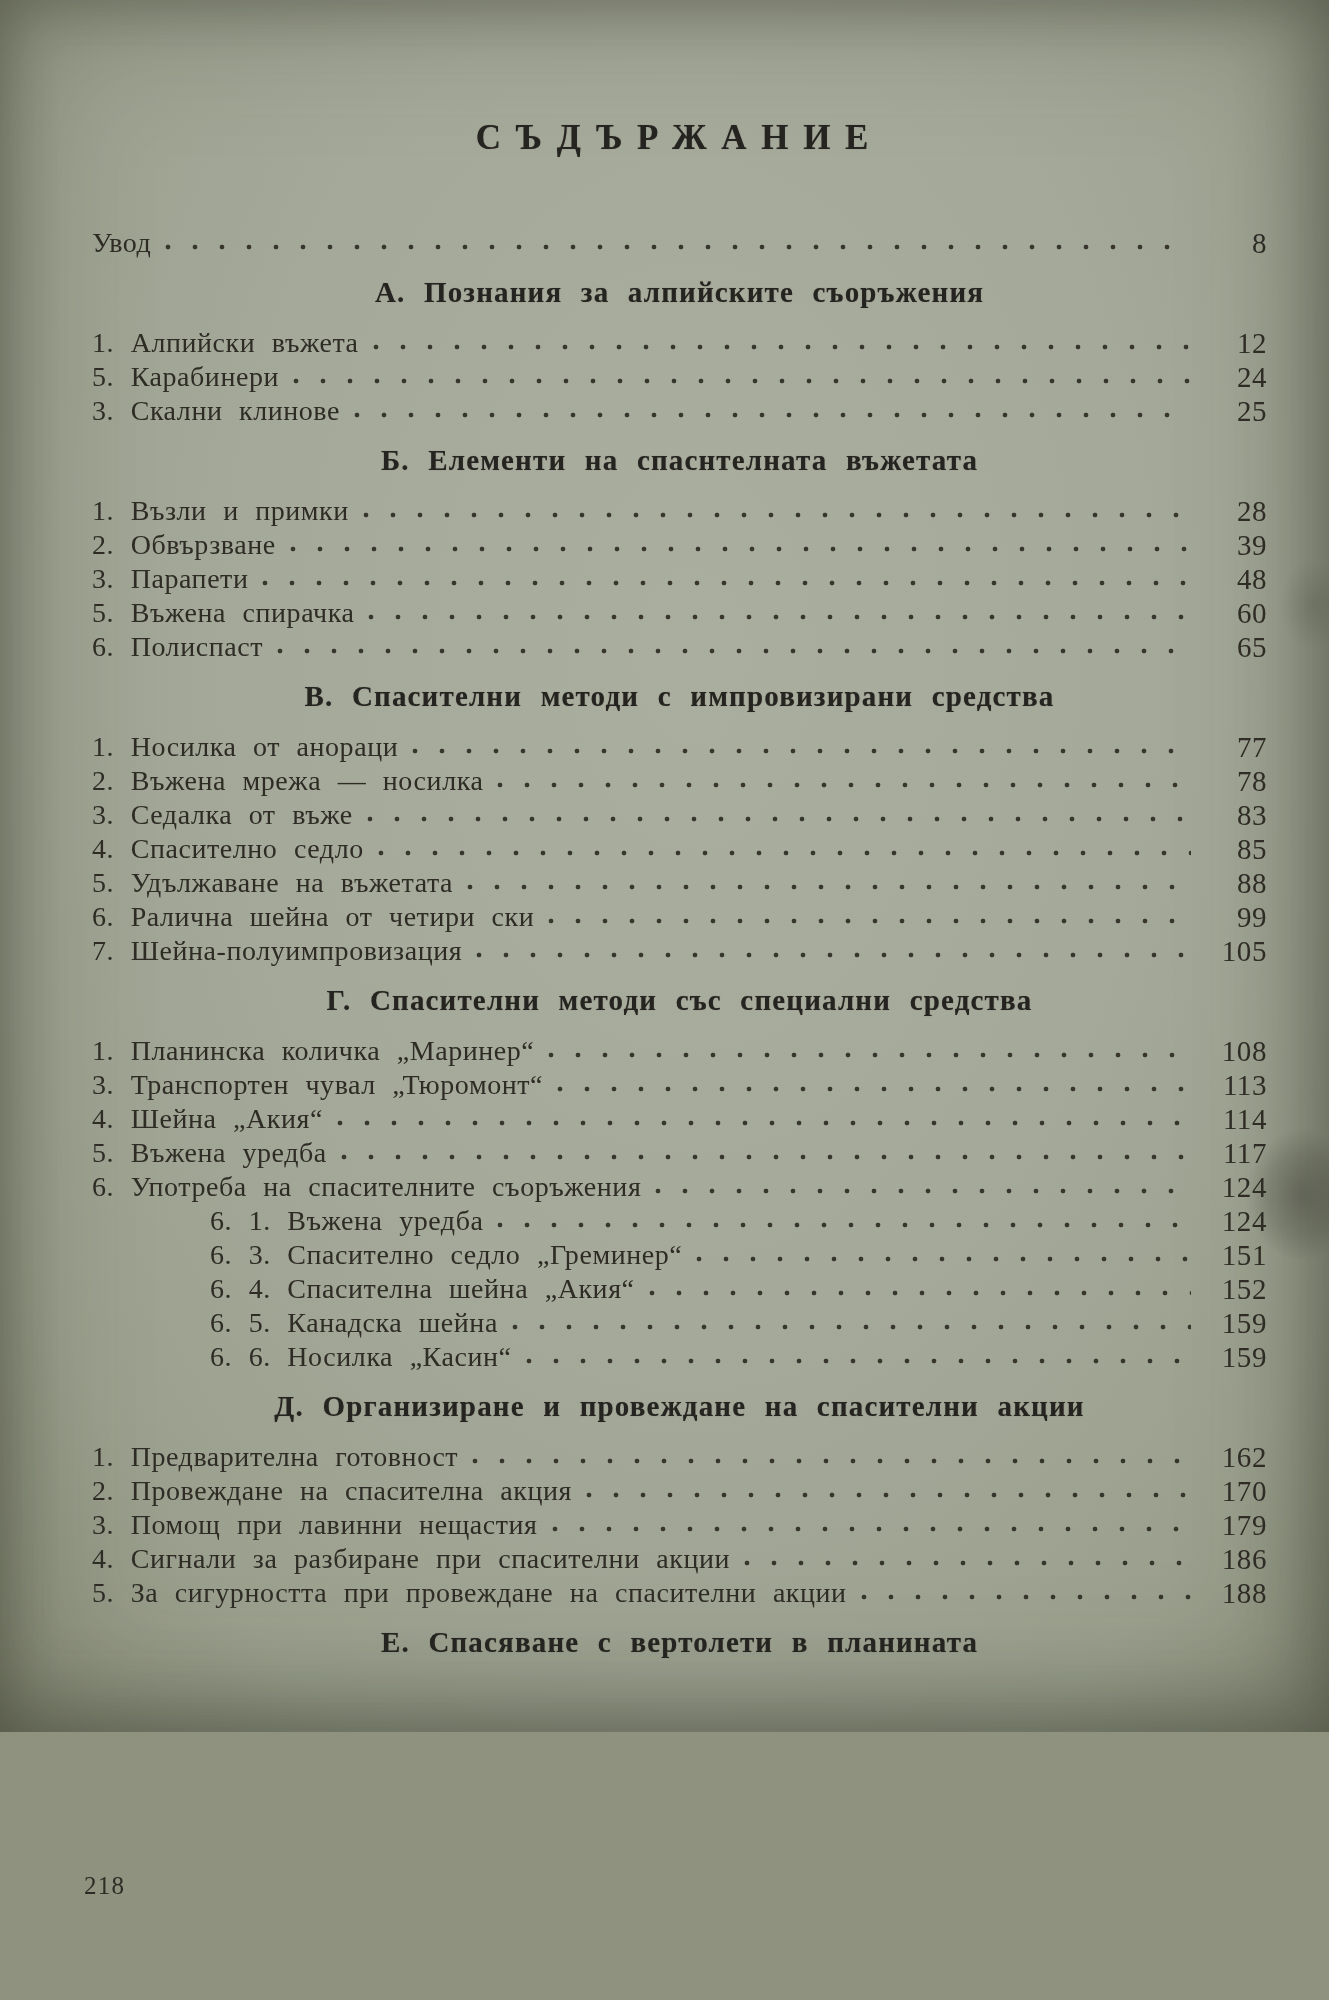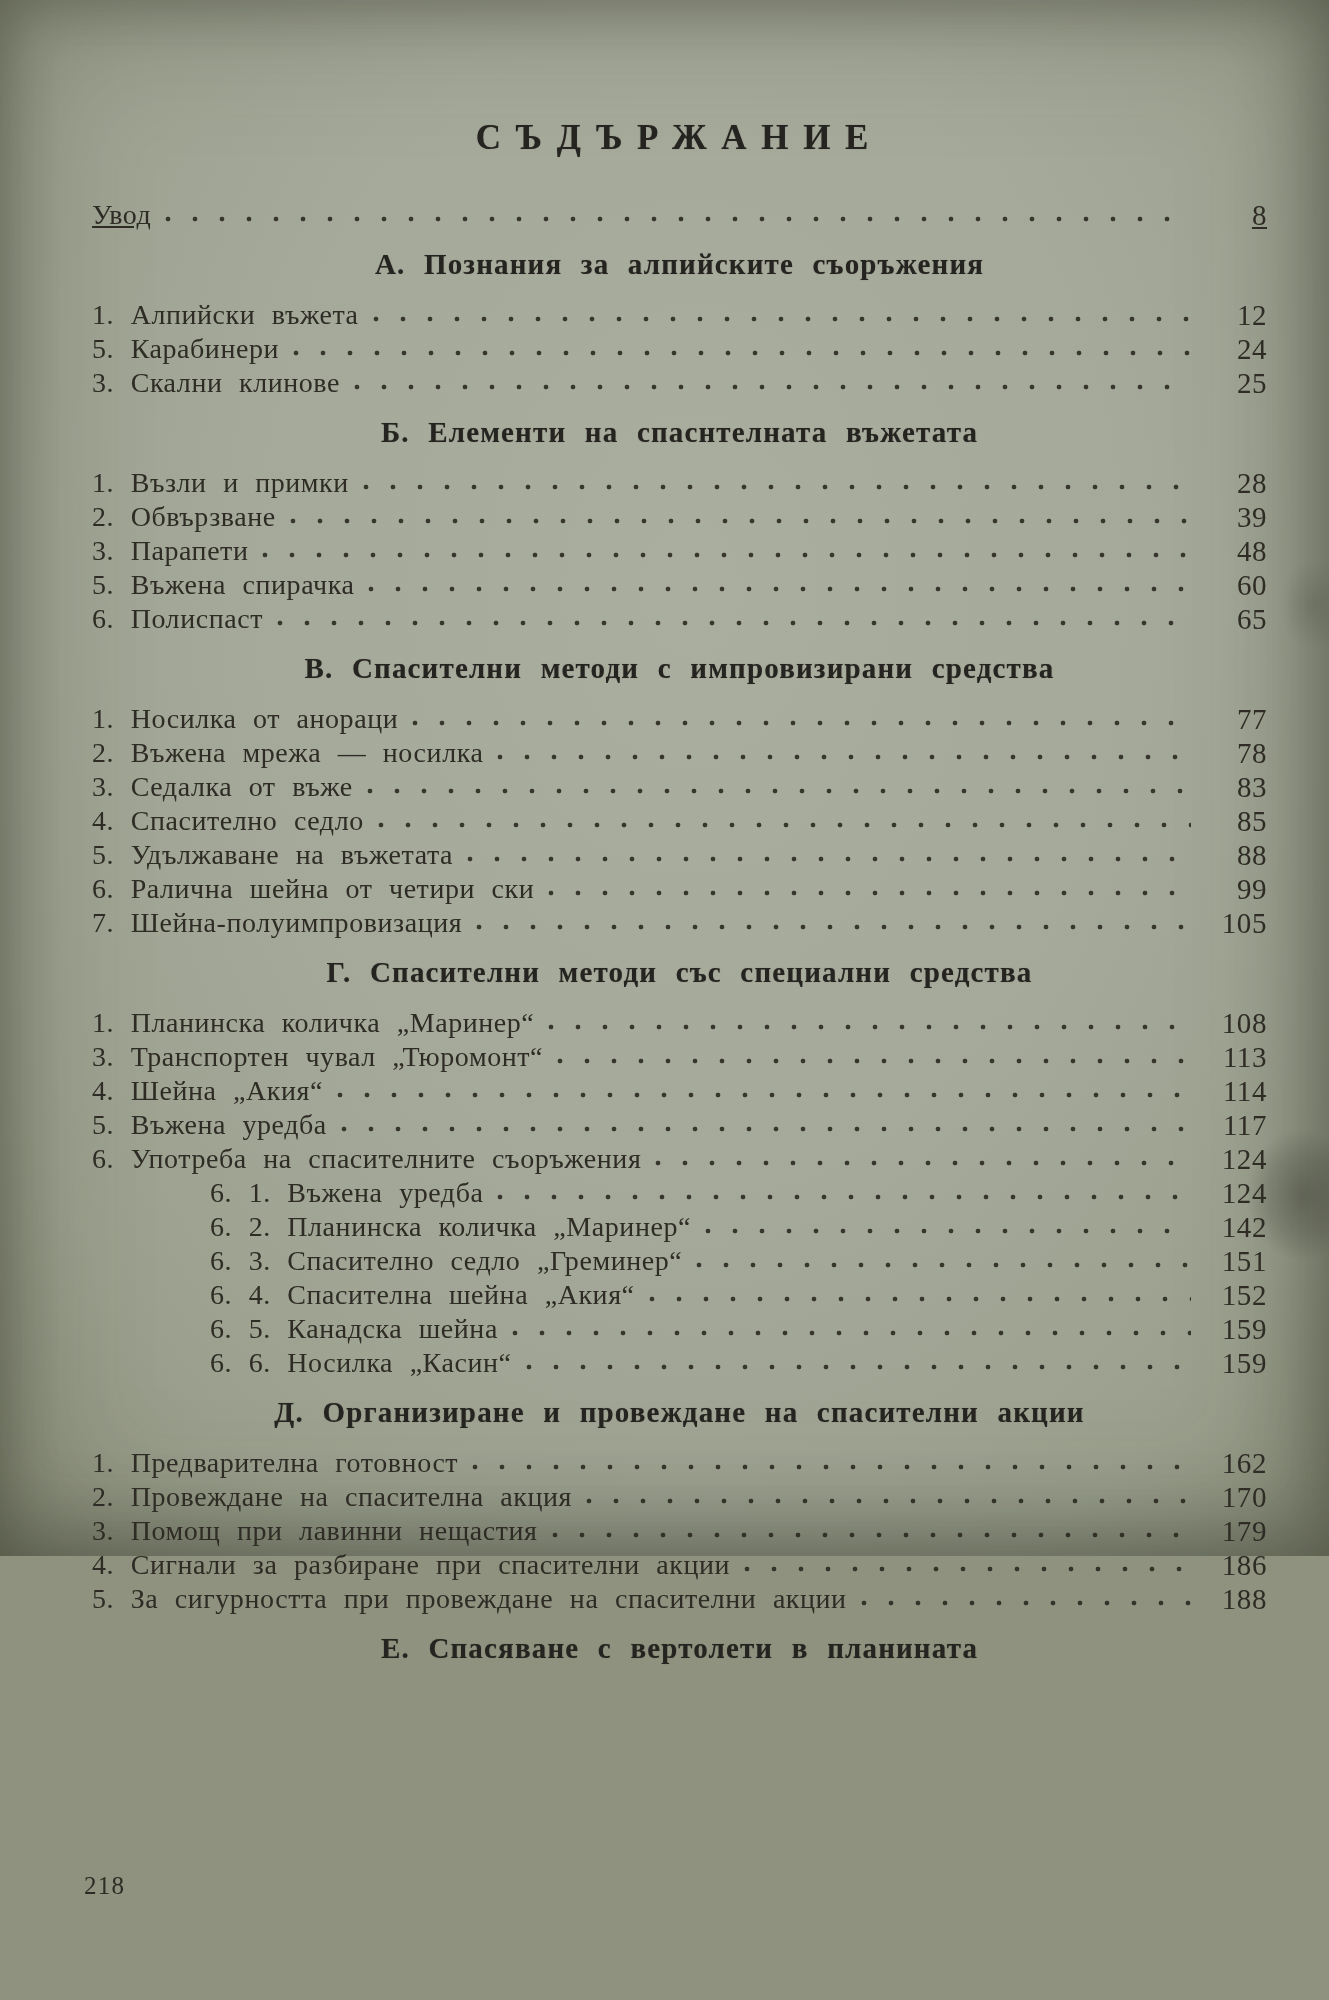--- a/index.html
+++ b/index.html
@@ -4,21 +4,21 @@
 <style>
   html,body{margin:0;padding:0;}
   body{
     width:1329px;height:2000px;
     font-family:"Liberation Serif","DejaVu Serif",serif;
     background:#8e927e;
     overflow:hidden;
   }
   .page{
     position:relative;
-    width:1329px;height:1556px;
+    width:1329px;height:1732px;
     background:
       radial-gradient(ellipse at 52% 38%, #aaae9e 0%, #a5a99a 45%, #9ba08e 78%, #8a8e7a 100%);
     box-shadow:
       inset 0 0 140px rgba(58,60,46,.38),
       inset -20px -28px 70px rgba(48,50,38,.28),
       inset 10px 12px 48px rgba(48,50,38,.22);
     color:#2b2923;
   }
   .page-inner{
     position:relative;
@@ -35,21 +35,21 @@
   }
   .row{
     display:flex;
     align-items:flex-end;
     height:34px;
     font-size:28px;
     letter-spacing:.02em;
     word-spacing:.32em;
     color:#2e2c25;
   }
-  .row.uvod{ margin-top:40px;text-decoration:underline; }
+  .row.uvod{ margin-top:68px; }
   .row.indent{ padding-left:118px; }
   .cell-text{
     line-height:34px;
     white-space:nowrap;
   }
   .leader{
     flex:1 1 auto;
     height:8px;
     margin:0 12px 9px 14px;
     background-image:radial-gradient(circle at 3px 4px, rgba(40,38,30,.88) 2px, rgba(40,38,30,0) 2.7px);
@@ -213,25 +213,20 @@
         <span class="cell-text">6. Употреба на спасителните съоръжения</span>
         <span class="leader"></span>
         <span class="pg">124</span>
       </div>
       <div class="row indent">
         <span class="cell-text">6. 1. Въжена уредба</span>
         <span class="leader"></span>
         <span class="pg">124</span>
       </div>
       <div class="row indent">
-        <span class="cell-text">6. 2. Планинска количка „Маринер“</span>
-        <span class="leader"></span>
-        <span class="pg">142</span>
-      </div>
-      <div class="row indent">
         <span class="cell-text">6. 3. Спасително седло „Греминер“</span>
         <span class="leader"></span>
         <span class="pg">151</span>
       </div>
       <div class="row indent">
         <span class="cell-text">6. 4. Спасителна шейна „Акия“</span>
         <span class="leader"></span>
         <span class="pg">152</span>
       </div>
       <div class="row indent">

